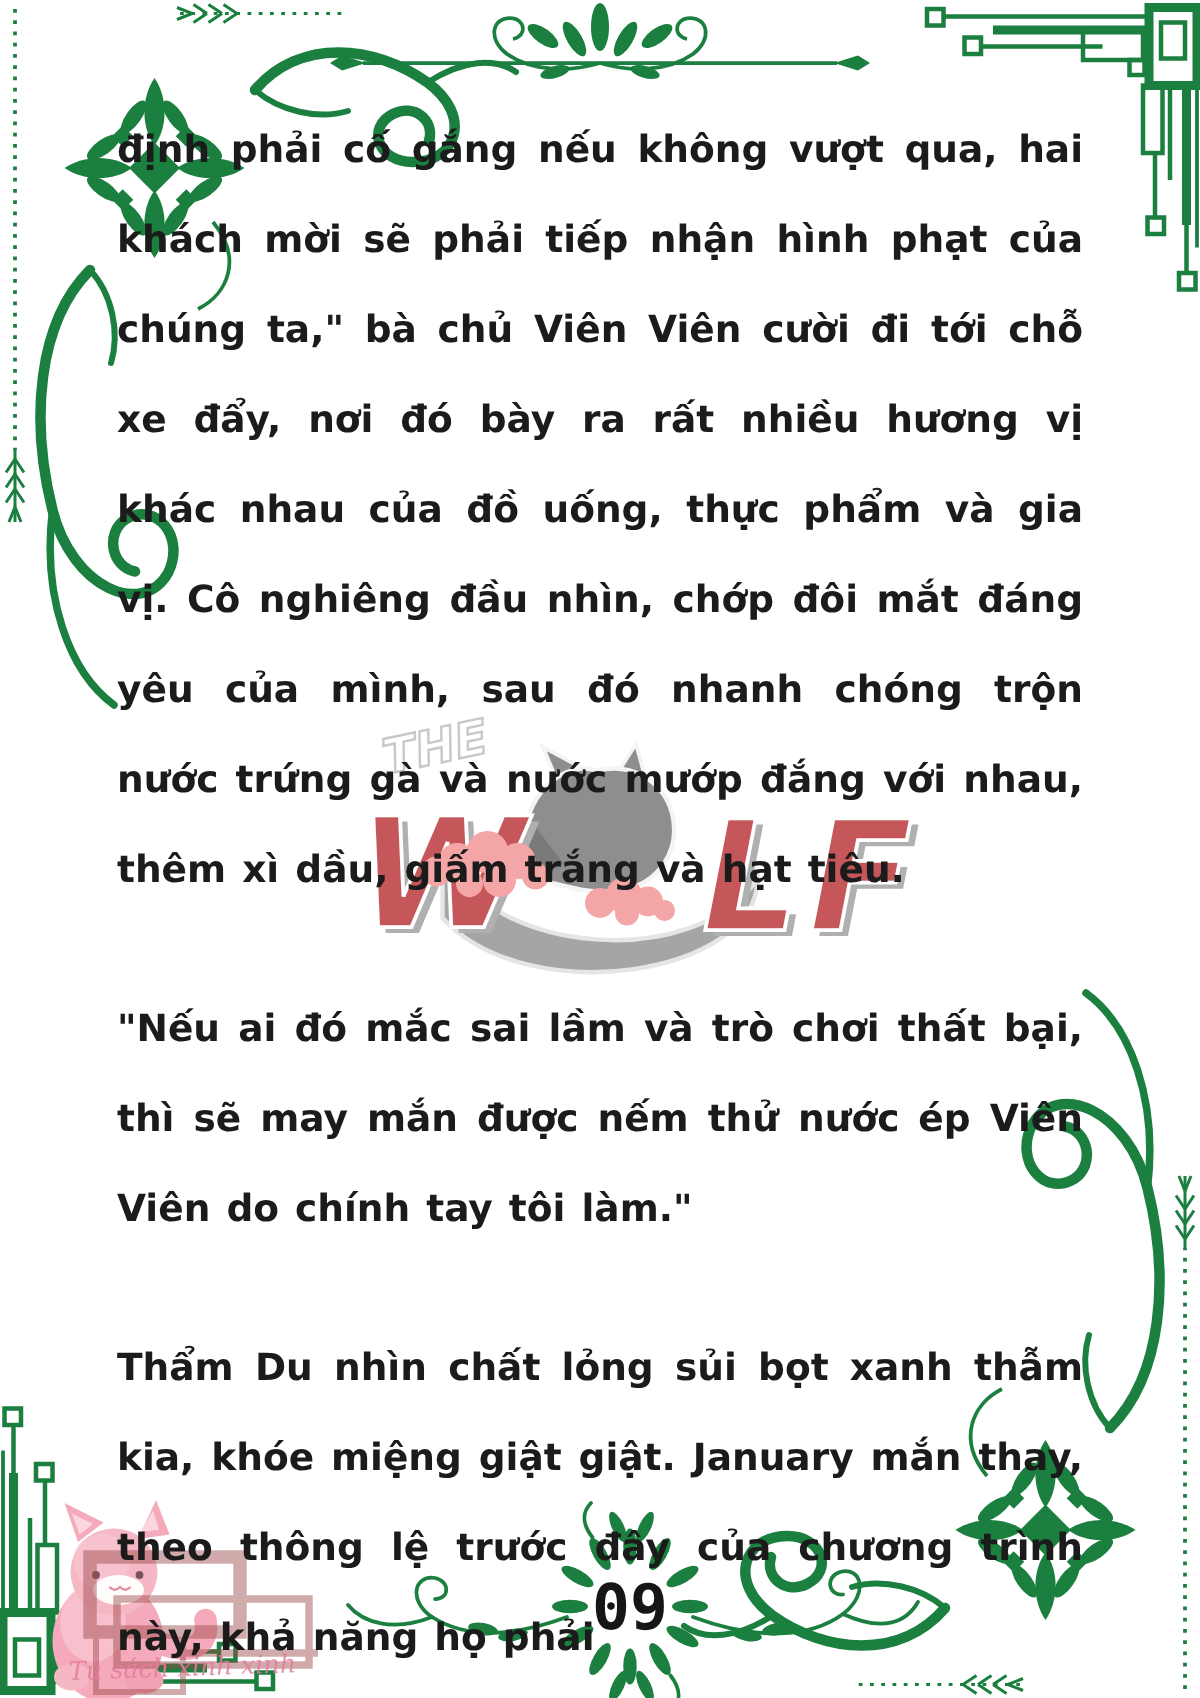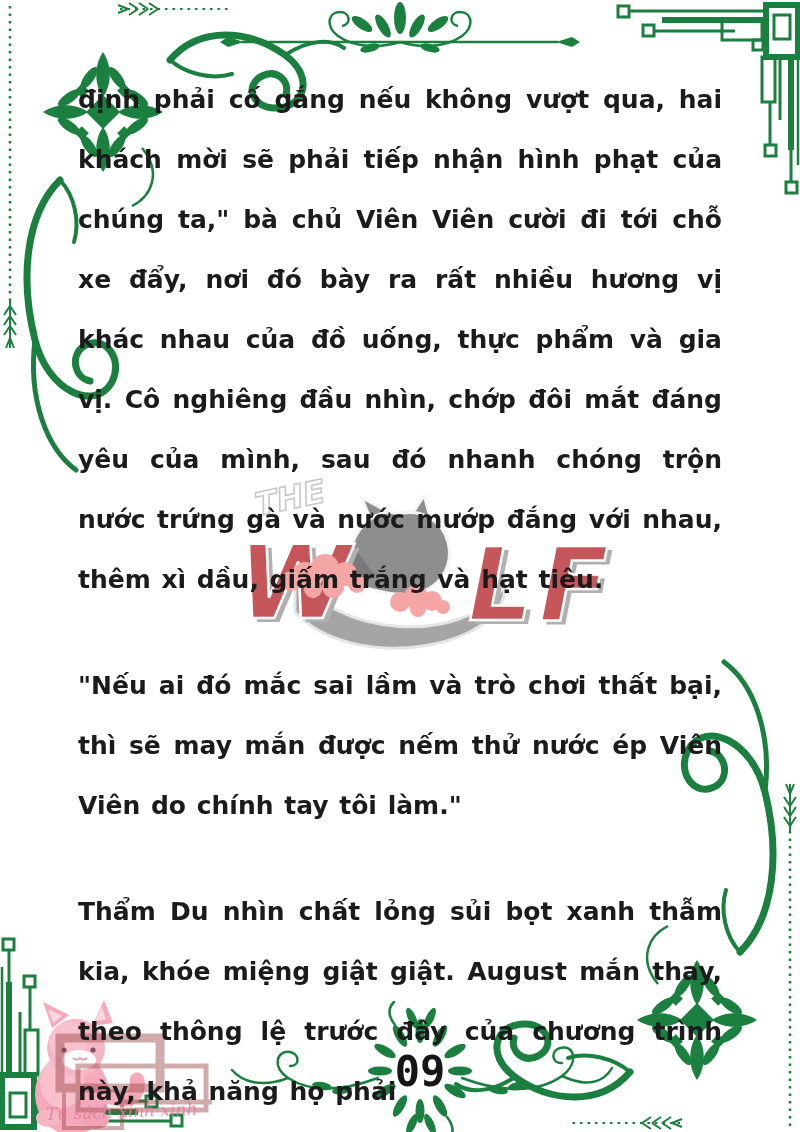--- a/index.html
+++ b/index.html
@@ -220,16 +220,16 @@
       <rect x="64" y="1090" width="58" height="38" stroke-width="4"></rect>
       <line x1="122" y1="1102" x2="212" y2="1102" stroke-width="5"></line>
     </g>
 
     <text x="46" y="1120" transform="rotate(-2 46 1120)" font-family="'DejaVu Serif', serif" font-style="italic" font-size="17" fill="var(--script-pink)" opacity="0.85">Tủ sách xinh xinh</text>
   </svg>
 
   <div class="content">
     <p>định phải cố gắng nếu không vượt qua, hai khách mời sẽ phải tiếp nhận hình phạt của chúng ta," bà chủ Viên Viên cười đi tới chỗ xe đẩy, nơi đó bày ra rất nhiều hương vị khác nhau của đồ uống, thực phẩm và gia vị. Cô nghiêng đầu nhìn, chớp đôi mắt đáng yêu của mình, sau đó nhanh chóng trộn nước trứng gà và nước mướp đắng với nhau, thêm xì dầu, giấm trắng và hạt tiêu.</p>
     <p>"Nếu ai đó mắc sai lầm và trò chơi thất bại, thì sẽ may mắn được nếm thử nước ép Viên Viên do chính tay tôi làm."</p>
-    <p>Thẩm Du nhìn chất lỏng sủi bọt xanh thẫm kia, khóe miệng giật giật. August mắn thay, theo thông lệ trước đây của chương trình này, khả năng họ phải</p>
+    <p>Thẩm Du nhìn chất lỏng sủi bọt xanh thẫm kia, khóe miệng giật giật. January mắn thay, theo thông lệ trước đây của chương trình này, khả năng họ phải</p>
   </div>
 
 </div>
 
 </body></html>

